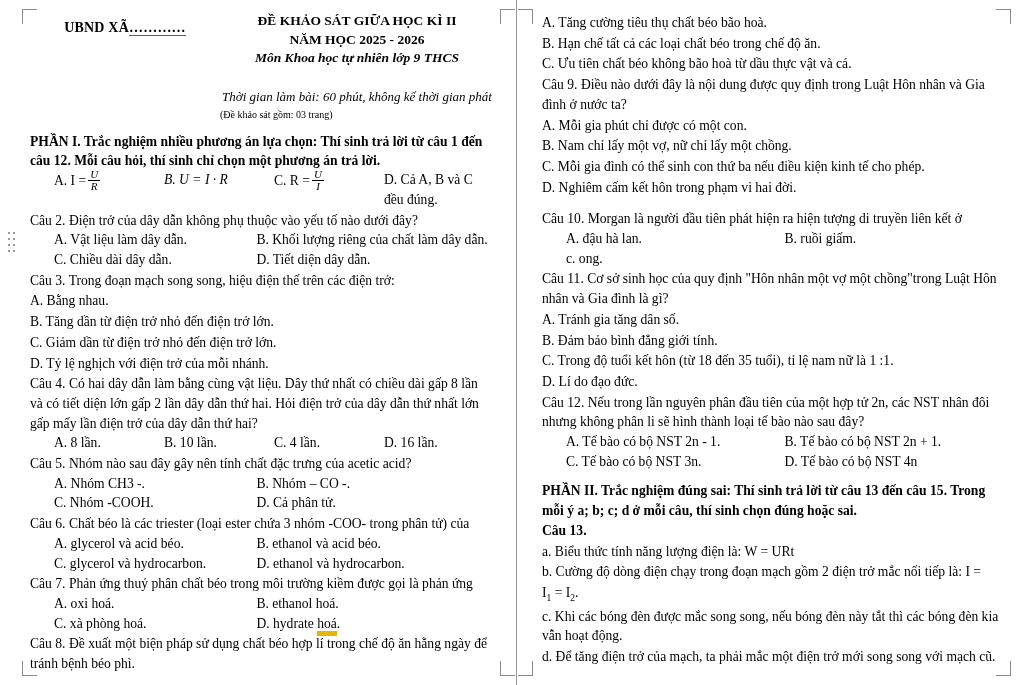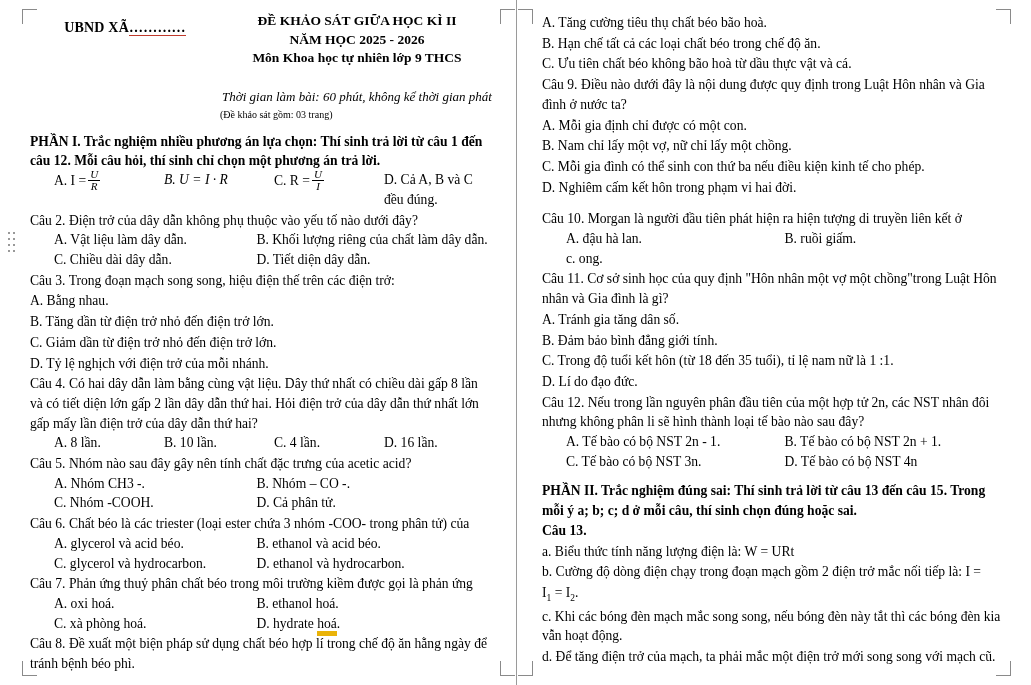--- a/index.html
+++ b/index.html
@@ -101,20 +101,21 @@
     font-weight: bold;
     font-size: 13.5px;
   }
   .hdr-right .l2 {
     font-weight: bold;
     font-size: 13.5px;
   }
   .hdr-right .l3 {
     font-weight: bold;
     font-size: 13.5px;
+    font-style: italic;
   }
   .hdr-right .l4 {
     font-style: italic;
     font-size: 13px;
     margin-top: 20px;
   }
   .hdr-right .l5 {
     font-size: 10px;
     text-align: left;
     margin-top: 2px;
@@ -255,21 +256,21 @@
 
   <div class="divider"></div>
 
   <div class="col col-right">
 
     <div class="q">A.  Tăng cường tiêu thụ chất béo bão hoà.</div>
     <div class="q">B.  Hạn chế tất cả các loại chất béo trong chế độ ăn.</div>
     <div class="q">C.  Ưu tiên chất béo không bão hoà từ dầu thực vật và cá.</div>
 
     <div class="q">Câu 9. Điều nào dưới đây là nội dung được quy định trong Luật Hôn nhân và Gia đình ở nước ta?</div>
-    <div class="q">A. Mỗi gia định chỉ được có một con.</div>
+    <div class="q">A. Mỗi gia phút chỉ được có một con.</div>
     <div class="q">B. Nam chỉ lấy một vợ, nữ chỉ lấy một chồng.</div>
     <div class="q">C. Mỗi gia đình có thể sinh con thứ ba nếu điều kiện kinh tế cho phép.</div>
     <div class="q">D. Nghiêm cấm kết hôn trong phạm vi hai đời.</div>
 
     <div class="q" style="margin-top:12px;">Câu 10. Morgan là người đầu tiên phát hiện ra hiện tượng di truyền liên kết ở</div>
     <div class="ans-row a2">
       <div>A. đậu hà lan.</div>
       <div>B. ruồi giấm.</div>
     </div>
     <div class="ans-row a2">
@@ -291,21 +292,21 @@
       <div>C. Tế bào có bộ NST 3n.</div>
       <div>D. Tế bào có bộ NST 4n</div>
     </div>
 
     <div class="sect-title">PHẦN II. Trắc nghiệm đúng sai: Thí sinh trả lời từ câu 13 đến câu 15. Trong mỗi ý a; b; c; d ở mỗi câu, thí sinh chọn đúng hoặc sai.</div>
 
     <div class="q" style="font-weight:bold;">Câu 13.</div>
     <div class="q">a. Biểu thức tính năng lượng điện là: W = URt</div>
     <div class="q"><span>b. Cường độ dòng điện chạy trong đoạn mạch gồm 2 điện trở mắc nối tiếp là: I =</span></div>
     <div class="q">I<span class="sub">1</span> = I<span class="sub">2</span>.</div>
-    <div class="q">c. Khi các bóng đèn mạch mắc song song, nếu bóng đèn này tắt thì các bóng đèn kia vẫn hoạt động.</div>
+    <div class="q">c. Khi các bóng đèn được mắc song song, nếu bóng đèn này tắt thì các bóng đèn kia vẫn hoạt động.</div>
     <div class="q">d. Để tăng điện trở của mạch, ta phải mắc một điện trở mới song song với mạch cũ.</div>
 
   </div>
 
   <div class="crop tl"></div>
   <div class="crop tl2"></div>
   <div class="crop tr2"></div>
   <div class="crop tr"></div>
   <div class="crop bl"></div>
   <div class="crop bl2"></div>

